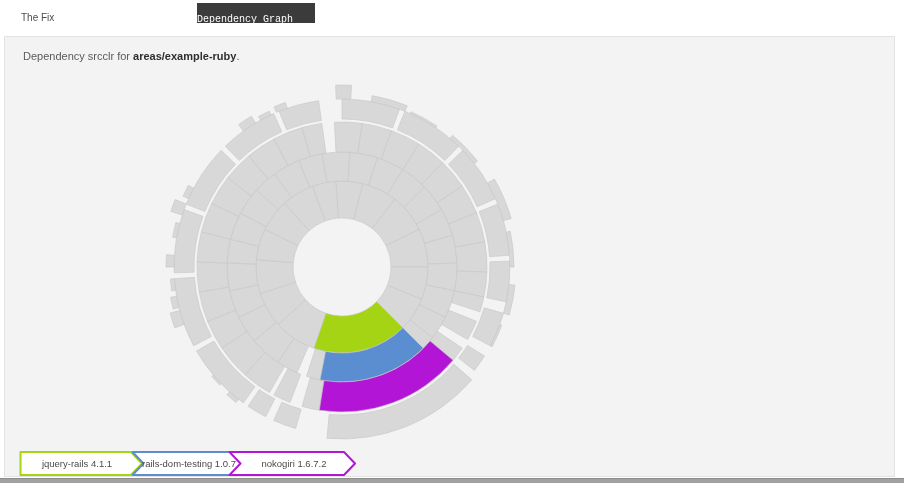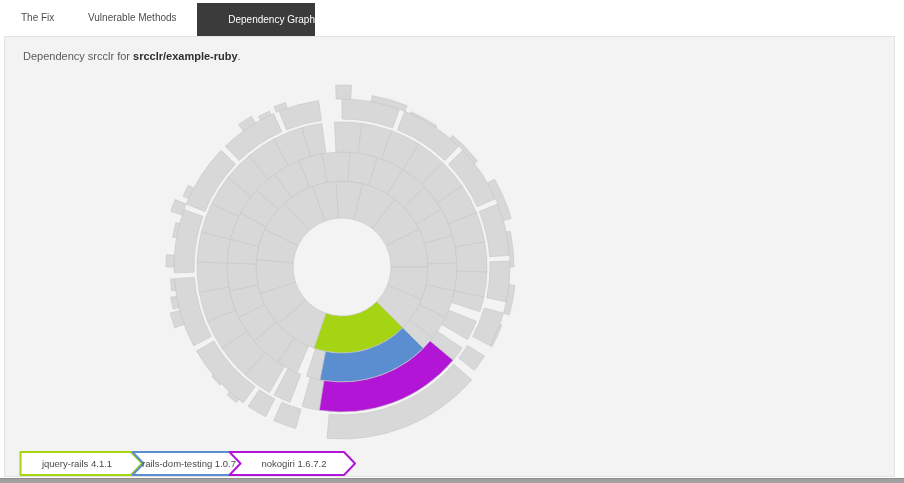--- a/index.html
+++ b/index.html
@@ -3,22 +3,22 @@
 <meta charset="utf-8">
 <style>
   * { margin:0; padding:0; box-sizing:border-box; }
   html,body { width:904px; height:483px; background:#ffffff; overflow:hidden;
               font-family:"Liberation Sans", sans-serif; position:relative; }
 
   
   .tabbar { position:absolute; left:0; top:0; width:904px; height:36px; background:#ffffff; }
   .tab { position:absolute; top:0; height:36px; line-height:36px; font-size:10px;
          color:#4d4d4d; cursor:pointer; white-space:nowrap; }
-  .tab.active { top:3px; height:34px; line-height:33px; background:#3b3b3b; color:#ffffff;
-                text-align:right; }
+  .tab.active { top:3px; height:20px; line-height:33px; background:#3b3b3b; color:#ffffff;
+                text-align:left;font-family:Liberation Mono, monospace; }
   #tab-fix { left:21px; }
   #tab-vuln { left:88px; }
   #tab-dep { left:197px; width:118px; }
 
   
   .panel { position:absolute; left:4px; top:36px; width:891px; height:441px;
            background:#f3f3f3; border:1px solid #e3e3e3; }
   .desc { position:absolute; left:18px; top:12px; font-size:11px; line-height:15px;
           color:#5a5a5a; }
   .desc b { color:#2e2e2e; font-weight:bold; }
@@ -32,28 +32,27 @@
 
   
   .bottombar { position:absolute; left:0; top:478px; width:904px; height:5px;
                background:#a1a1a1; border-top:1px solid #8d8d8d; }
 </style>
 </head>
 <body>
 
 <div class="tabbar">
   <div class="tab" id="tab-fix">The Fix</div>
-  <div class="tab" id="tab-vuln">Vulnerable Methods</div>
   <div class="tab active" id="tab-dep">Dependency Graph</div>
 </div>
 
 <div class="panel">
   <div class="desc">
     <div>
-      <span>Dependency srcclr for </span><b>srcclr/example-ruby</b><span>.</span>
+      <span>Dependency srcclr for </span><b>areas/example-ruby</b><span>.</span>
     </div>
   </div>
 </div>
 
 <svg id="chart" viewBox="0 0 904 483" xmlns="http://www.w3.org/2000/svg">
     <path d="M314.00,348.31 A86,86 0 0 1 278.09,324.55 L305.59,299.79 A49,49 0 0 0 326.05,313.33 Z" fill="#d8d8d8" stroke="#c6c6c6" stroke-width="0.6"></path>
     <path d="M278.09,324.55 A86,86 0 0 1 260.21,293.58 L295.40,282.14 A49,49 0 0 0 305.59,299.79 Z" fill="#d8d8d8" stroke="#c6c6c6" stroke-width="0.6"></path>
     <path d="M260.21,293.58 A86,86 0 0 1 256.33,259.50 L293.19,262.73 A49,49 0 0 0 295.40,282.14 Z" fill="#d8d8d8" stroke="#c6c6c6" stroke-width="0.6"></path>
     <path d="M256.33,259.50 A86,86 0 0 1 264.70,229.30 L297.96,245.52 A49,49 0 0 0 293.19,262.73 Z" fill="#d8d8d8" stroke="#c6c6c6" stroke-width="0.6"></path>
     <path d="M264.70,229.30 A86,86 0 0 1 284.45,203.09 L309.21,230.59 A49,49 0 0 0 297.96,245.52 Z" fill="#d8d8d8" stroke="#c6c6c6" stroke-width="0.6"></path>

